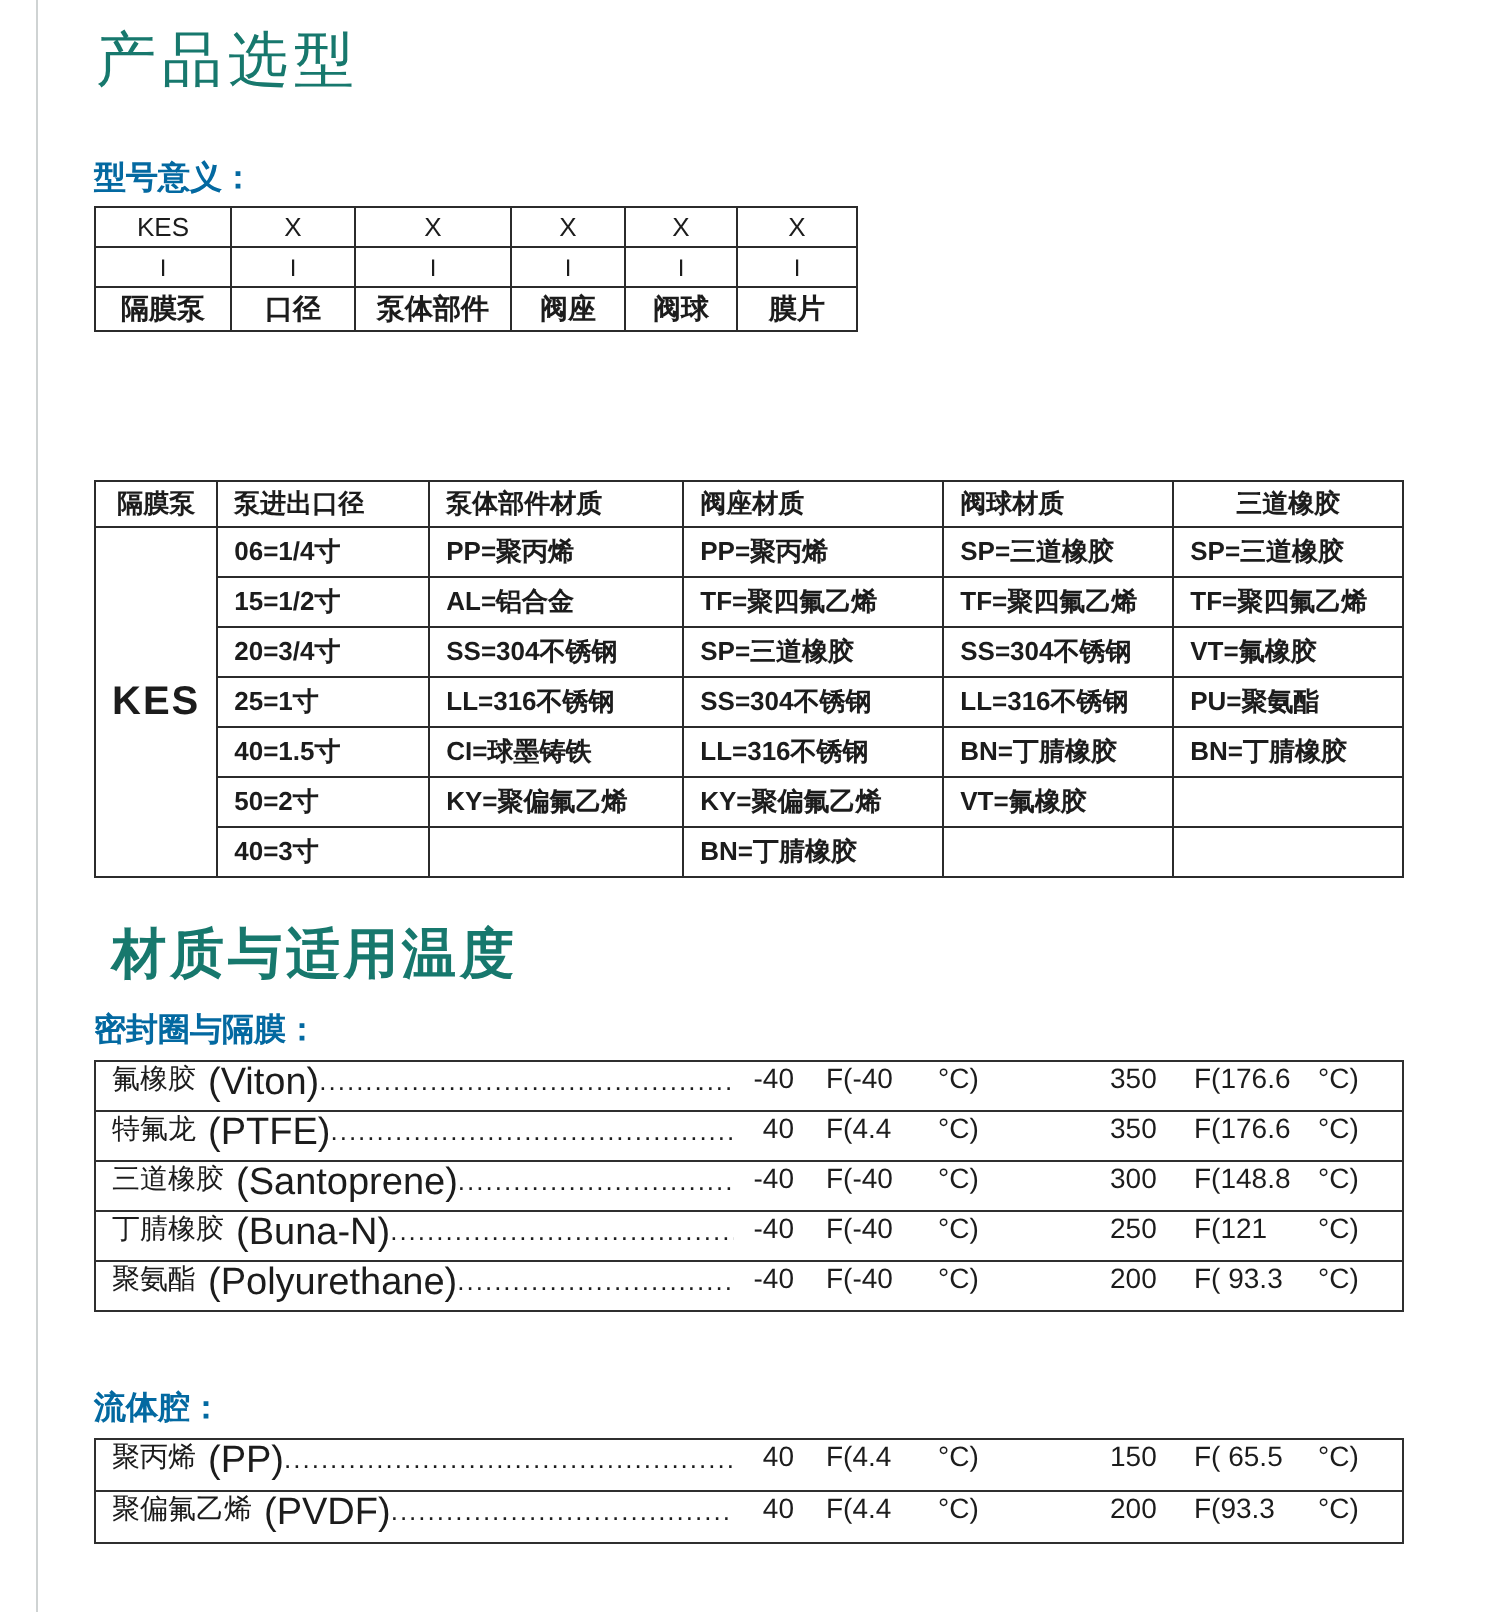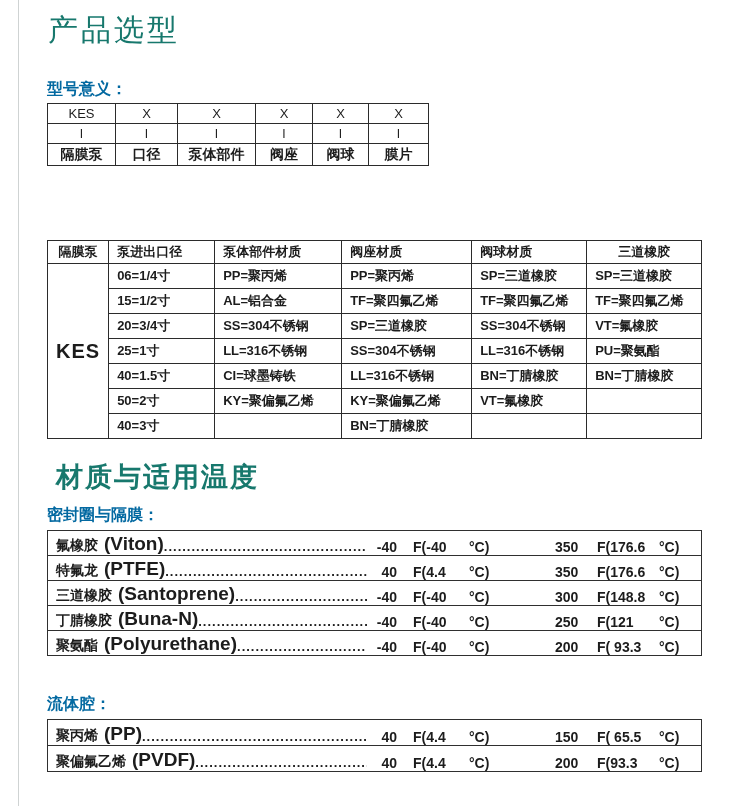--- a/index.html
+++ b/index.html
@@ -32,22 +32,22 @@
   .sel-table{position:absolute;left:47px;top:240px;border-collapse:collapse;table-layout:fixed;}
   .sel-table th,.sel-table td{border:1px solid #2b2b2b;font-size:13px;font-weight:bold;
     padding:2px 8px;text-align:left;height:20px;overflow:hidden;white-space:nowrap;}
   .sel-table th{height:18px;}
   .sel-table th.center,.sel-table td.center{text-align:center;}
   .sel-table td.series-cell{font-size:20px;font-weight:bold;text-align:center;
     letter-spacing:1px;}
 
   
   .temp-table{position:absolute;left:47px;width:653px;border:1px solid #2f2f2f;}
-  .temp-row{display:flex;align-items:flex-end;height:24px;padding:0 8px;
-    border-bottom:1px solid #2f2f2f;font-size:14px;font-weight:bold;white-space:nowrap;}
+  .temp-row{display:flex;align-items:flex-start;height:24px;padding:0 8px;
+    border-bottom:1px solid #2f2f2f;font-size:14px;font-weight:normal;white-space:nowrap;}
   .temp-row:last-child{border-bottom:none;}
   .temp-row .cn{flex:0 0 auto;}
   .temp-row .en{flex:0 0 auto;margin-left:6px;font-size:19px;}
   .temp-row .dots{flex:1 1 auto;overflow:hidden;height:18px;line-height:18px;}
   .temp-row .dots::after{content:".........................................................................................................................................";letter-spacing:1px;font-size:13px;}
   .temp-row .v{flex:0 0 auto;font-size:14px;}
   .temp-row .vf {width:30px;text-align:right;}
   .temp-row .vc {width:56px;margin-left:16px;}
   .temp-row .vu {width:54px;}
   .temp-row .vf2{width:42px;margin-left:32px;}

